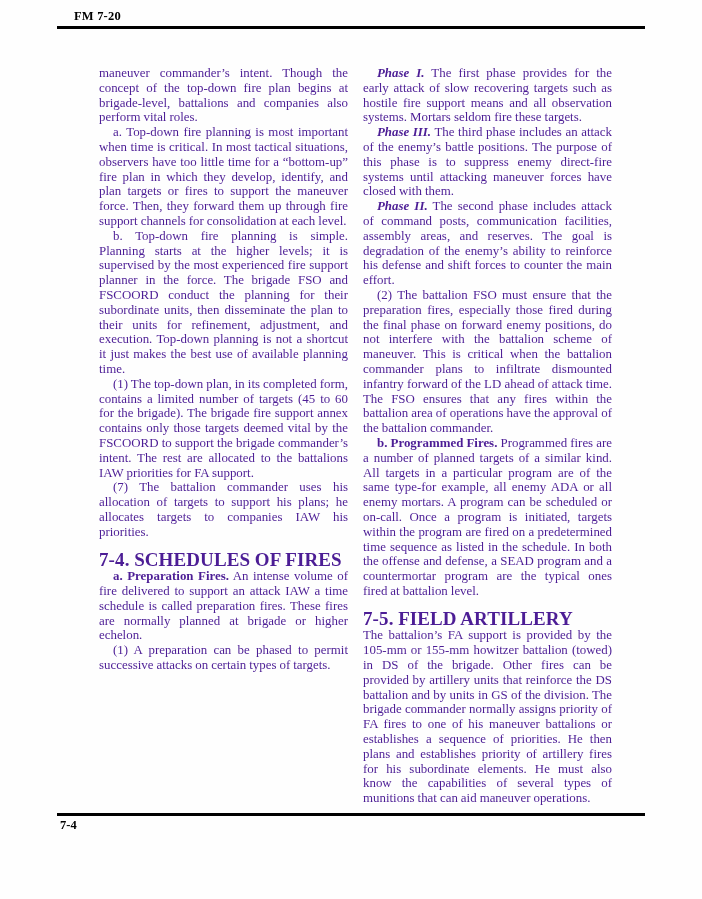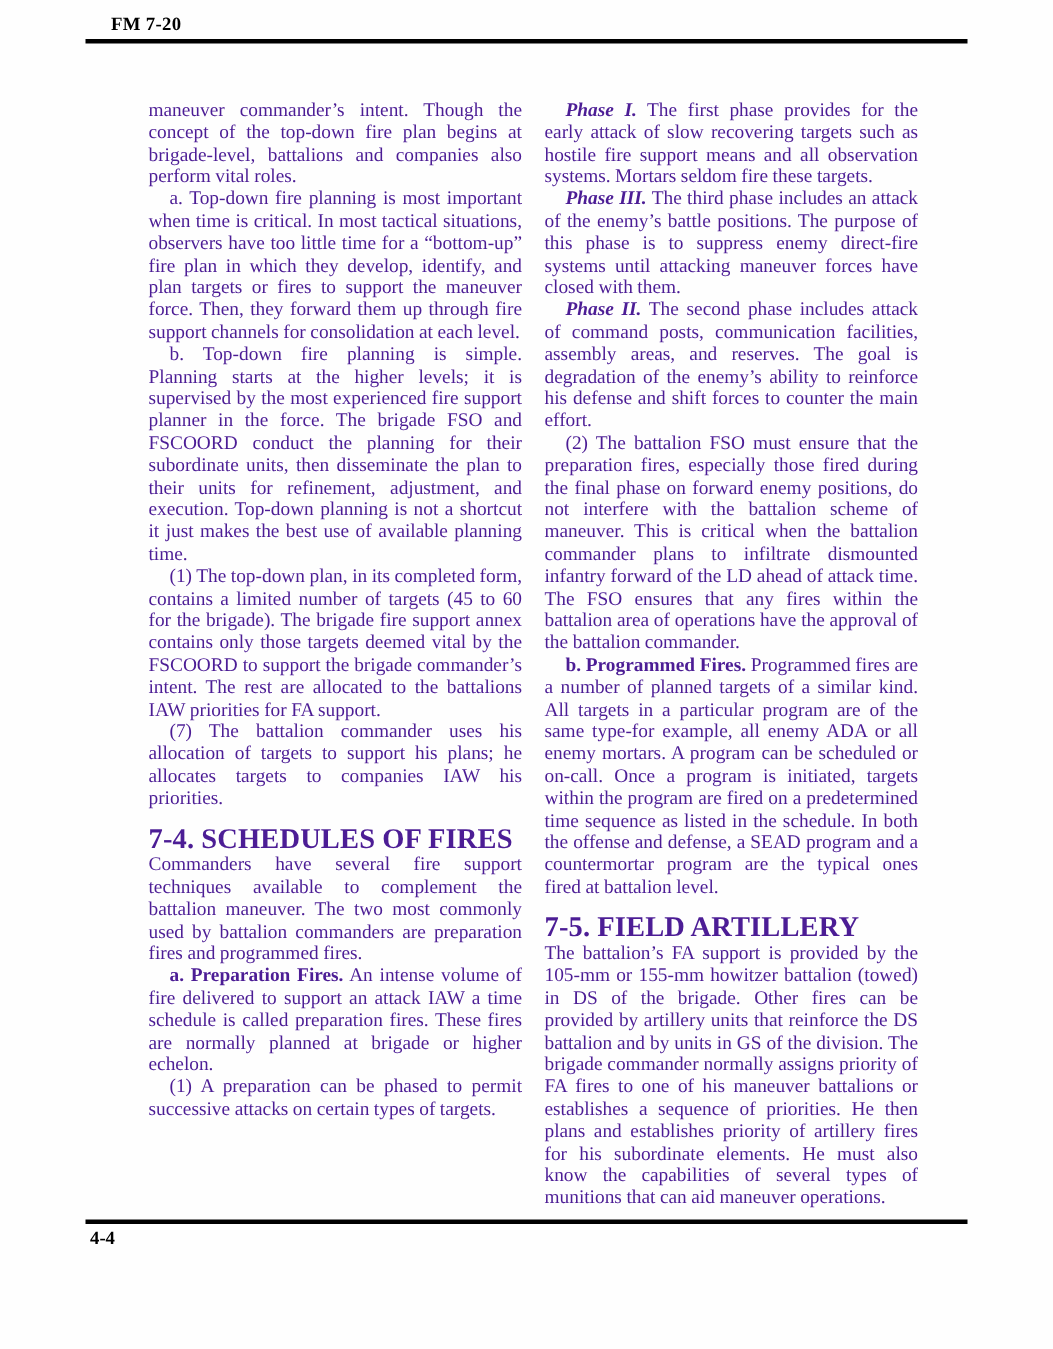--- a/index.html
+++ b/index.html
@@ -81,29 +81,28 @@
   <div class="running-header">FM 7-20</div>
   <div class="header-rule"></div>
   <div class="content">
     <div class="col" id="left-column">
         <p class="">maneuver commander’s intent. Though the concept of the top-down fire plan begins at brigade-level, battalions and companies also perform vital roles.</p>
         <p class="indent">a. Top-down fire planning is most important when time is critical. In most tactical situations, observers have too little time for a “bottom-up” fire plan in which they develop, identify, and plan targets or fires to support the maneuver force. Then, they forward them up through fire support channels for consolidation at each level.</p>
         <p class="indent">b. Top-down fire planning is simple. Planning starts at the higher levels; it is supervised by the most experienced fire support planner in the force. The brigade FSO and FSCOORD conduct the planning for their subordinate units, then disseminate the plan to their units for refinement, adjustment, and execution. Top-down planning is not a shortcut it just makes the best use of available planning time.</p>
         <p class="indent">(1) The top-down plan, in its completed form, contains a limited number of targets (45 to 60 for the brigade). The brigade fire support annex contains only those targets deemed vital by the FSCOORD to support the brigade commander’s intent. The rest are allocated to the battalions IAW priorities for FA support.</p>
         <p class="indent">(7) The battalion commander uses his allocation of targets to support his plans; he allocates targets to companies IAW his priorities.</p>
         <h2 class="heading">7-4. SCHEDULES OF FIRES</h2>
-        <p class="">Commanders have several fire support techniques available to complement the battalion maneuver. The two most commonly used by battalion commanders are preparation fires and programmed fires.</p>
         <p class="indent"><span class="lead bold">a. Preparation Fires.</span> An intense volume of fire delivered to support an attack IAW a time schedule is called preparation fires. These fires are normally planned at brigade or higher echelon.</p>
         <p class="indent">(1) A preparation can be phased to permit successive attacks on certain types of targets.</p>
       </div>
     <div class="col" id="right-column">
         <p class="indent"><span class="lead bold-italic">Phase I.</span> The first phase provides for the early attack of slow recovering targets such as hostile fire support means and all observation systems. Mortars seldom fire these targets.</p>
         <p class="indent"><span class="lead bold-italic">Phase III.</span> The third phase includes an attack of the enemy’s battle positions. The purpose of this phase is to suppress enemy direct-fire systems until attacking maneuver forces have closed with them.</p>
         <p class="indent"><span class="lead bold-italic">Phase II.</span> The second phase includes attack of command posts, communication facilities, assembly areas, and reserves. The goal is degradation of the enemy’s ability to reinforce his defense and shift forces to counter the main effort.</p>
         <p class="indent">(2) The battalion FSO must ensure that the preparation fires, especially those fired during the final phase on forward enemy positions, do not interfere with the battalion scheme of maneuver. This is critical when the battalion commander plans to infiltrate dismounted infantry forward of the LD ahead of attack time. The FSO ensures that any fires within the battalion area of operations have the approval of the battalion commander.</p>
         <p class="indent"><span class="lead bold">b. Programmed Fires.</span> Programmed fires are a number of planned targets of a similar kind. All targets in a particular program are of the same type-for example, all enemy ADA or all enemy mortars. A program can be scheduled or on-call. Once a program is initiated, targets within the program are fired on a predetermined time sequence as listed in the schedule. In both the offense and defense, a SEAD program and a countermortar program are the typical ones fired at battalion level.</p>
         <h2 class="heading">7-5. FIELD ARTILLERY</h2>
         <p class="">The battalion’s FA support is provided by the 105-mm or 155-mm howitzer battalion (towed) in DS of the brigade. Other fires can be provided by artillery units that reinforce the DS battalion and by units in GS of the division. The brigade commander normally assigns priority of FA fires to one of his maneuver battalions or establishes a sequence of priorities. He then plans and establishes priority of artillery fires for his subordinate elements. He must also know the capabilities of several types of munitions that can aid maneuver operations.</p>
       </div>
   </div>
   <div class="footer-rule"></div>
-  <div class="running-footer">4-4</div>
+  <div class="running-footer">7-4</div>
 </div>
 
 </body></html>

